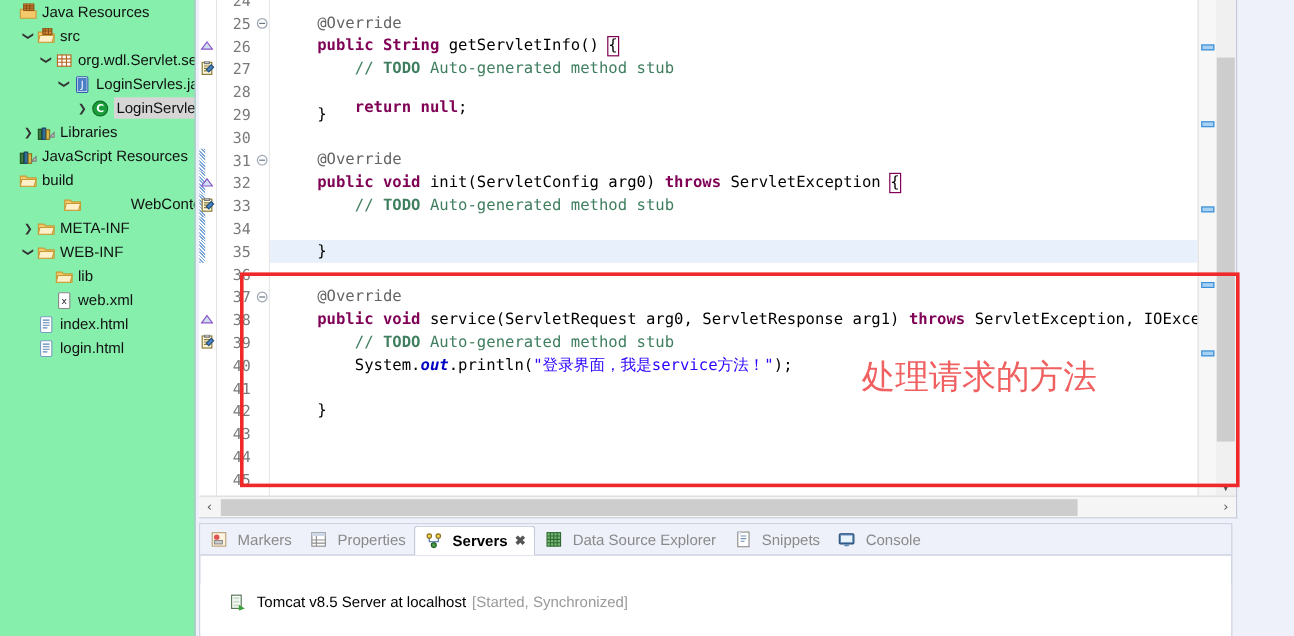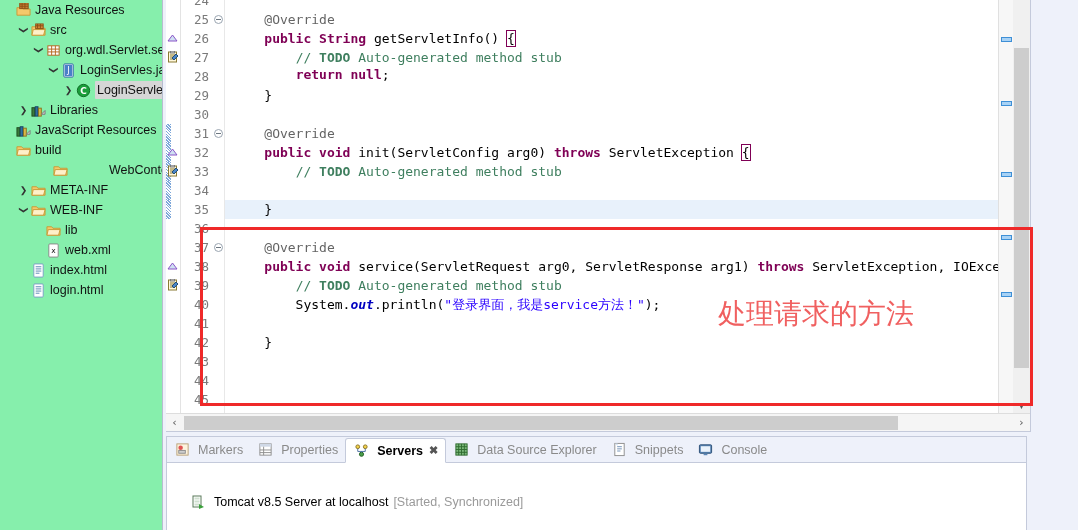--- a/index.html
+++ b/index.html
@@ -458,21 +458,21 @@
         </div>
       <div id="fold-col">
           <div class="fold-icon" style="top: 15px;"></div>
           <div class="fold-icon" style="top: 129px;"></div>
           <div class="fold-icon" style="top: 243px;"></div>
         </div>
       <div id="code-area">
           <div class="codeline" style="top: 10px;">    <span class="ann">@Override</span></div>
           <div class="codeline" style="top: 29px;">    <span class="kw">public</span> <span class="kw">String</span> getServletInfo() <span class="brk">{</span></div>
           <div class="codeline" style="top: 48px;">        <span class="cmt">// </span><span class="todo">TODO</span><span class="cmt"> Auto-generated method stub</span></div>
-          <div class="codeline" style="top: 65px;">        <span class="kw">return</span> <span class="kw">null</span>;</div>
+          <div class="codeline" style="top: 80px;">        <span class="kw">return</span> <span class="kw">null</span>;</div>
           <div class="codeline" style="top: 86px;">    }</div>
           <div class="codeline" style="top: 124px;">    <span class="ann">@Override</span></div>
           <div class="codeline" style="top: 143px;">    <span class="kw">public</span> <span class="kw">void</span> init(ServletConfig arg0) <span class="kw">throws</span> ServletException <span class="brk">{</span></div>
           <div class="codeline" style="top: 162px;">        <span class="cmt">// </span><span class="todo">TODO</span><span class="cmt"> Auto-generated method stub</span></div>
           <div class="hl-line" style="top: 200px;"></div>
           <div class="codeline" style="top: 200px;">    }</div>
           <div class="codeline" style="top: 238px;">    <span class="ann">@Override</span></div>
           <div class="codeline" style="top: 257px;">    <span class="kw">public</span> <span class="kw">void</span> service(ServletRequest arg0, ServletResponse arg1) <span class="kw">throws</span> ServletException, IOExce</div>
           <div class="codeline" style="top: 276px;">        <span class="cmt">// </span><span class="todo">TODO</span><span class="cmt"> Auto-generated method stub</span></div>
           <div class="codeline" style="top: 295px;">        System.<span class="fld">out</span>.println(<span class="str">"登录界面，我是service方法！"</span>);</div>

